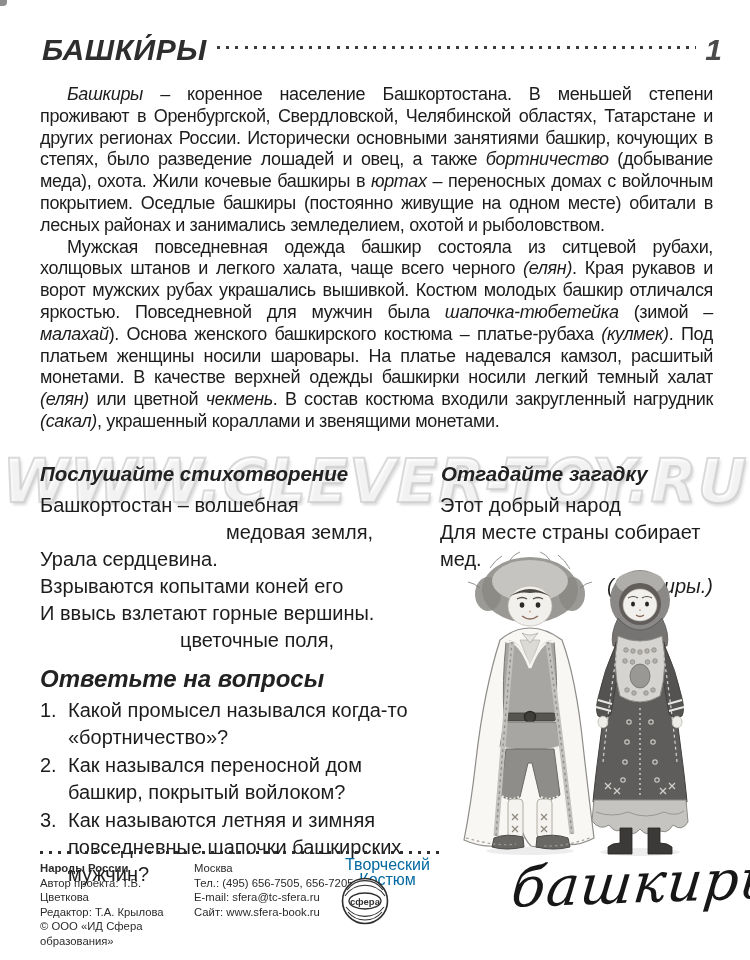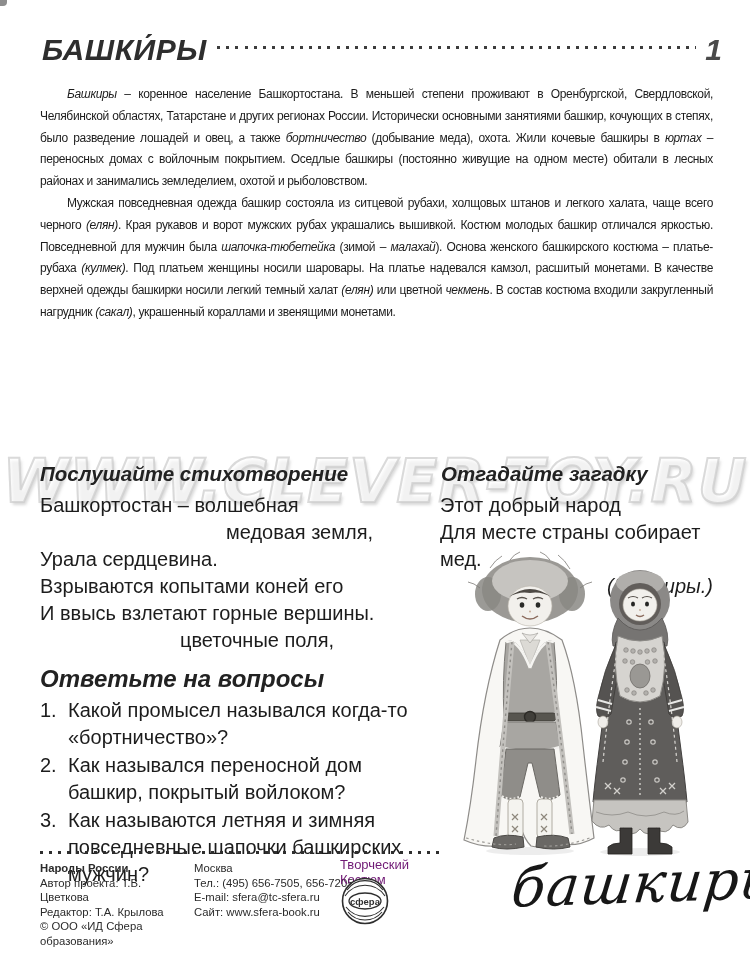--- a/index.html
+++ b/index.html
@@ -21,21 +21,21 @@
   }
 
   
   .titlebar{position:absolute;left:42px;right:28px;top:35px;display:flex;align-items:center;z-index:1;}
   .title{margin:0;font-size:30px;line-height:30px;font-weight:bold;font-style:italic;color:#2e2e2e;letter-spacing:0.5px;}
   .leader{flex:1;height:3.4px;margin:0 9px 5px 10px;background:repeating-linear-gradient(to right,#3c3c3c 0 3px,transparent 3px 9.2px);}
   .pagenum{font-size:30px;line-height:30px;font-weight:bold;font-style:italic;color:#4a4a4a;}
 
   
   .intro{position:absolute;left:40px;width:673px;top:84px;z-index:1;
-    font-size:12px;line-height:21.8px;letter-spacing:-0.35px;text-align:justify;}
+    font-size:18px;line-height:21.8px;letter-spacing:-0.35px;text-align:justify;}
   .intro p{margin:0;text-indent:27px;}
   .it{font-style:italic;}
 
   .sec-head{margin:0;font-size:20.5px;font-weight:bold;font-style:italic;color:#222;position:absolute;z-index:1;}
   .poem-head{left:40px;top:462px;}
   .riddle-head{left:441px;top:462px;}
   .q-head{left:40px;top:665px;font-size:24px;}
 
   .poem{position:absolute;left:40px;top:492px;width:395px;font-size:20px;line-height:27px;z-index:1;white-space:nowrap;}
   .pline.ind1{margin-left:186px;}
@@ -54,21 +54,21 @@
 
   
   .footer-dots{position:absolute;left:40px;top:851px;width:404px;height:3.4px;
     background:repeating-linear-gradient(to right,#2e2e2e 0 3.2px,transparent 3.2px 9px);z-index:1;}
   .footer{position:absolute;left:40px;top:861px;display:flex;gap:2px;z-index:1;
     font-size:11.3px;line-height:14.6px;color:#2b2b2b;}
   .fcol1{width:152px;}
   .fcol2{width:170px;}
   .fbold{font-weight:bold;}
   .logo{position:absolute;left:340px;top:857px;width:95px;height:82px;z-index:1;}
-  .logo .tcline{font-size:13px;line-height:15px;color:#701a75;text-align:left;}
+  .logo .tcline{font-size:16px;line-height:15px;color:#0369a1;text-align:center;}
   .logo svg{position:absolute;left:0;top:19px;}
 
   .caption{
     position:absolute;left:512px;top:853px;z-index:1;
     font-family:"DejaVu Serif",serif;font-style:italic;font-size:55px;line-height:60px;
     color:#171717;transform:rotate(-2deg) skewX(-8deg);letter-spacing:1px;
   }
 </style>
 </head>
 <body>

